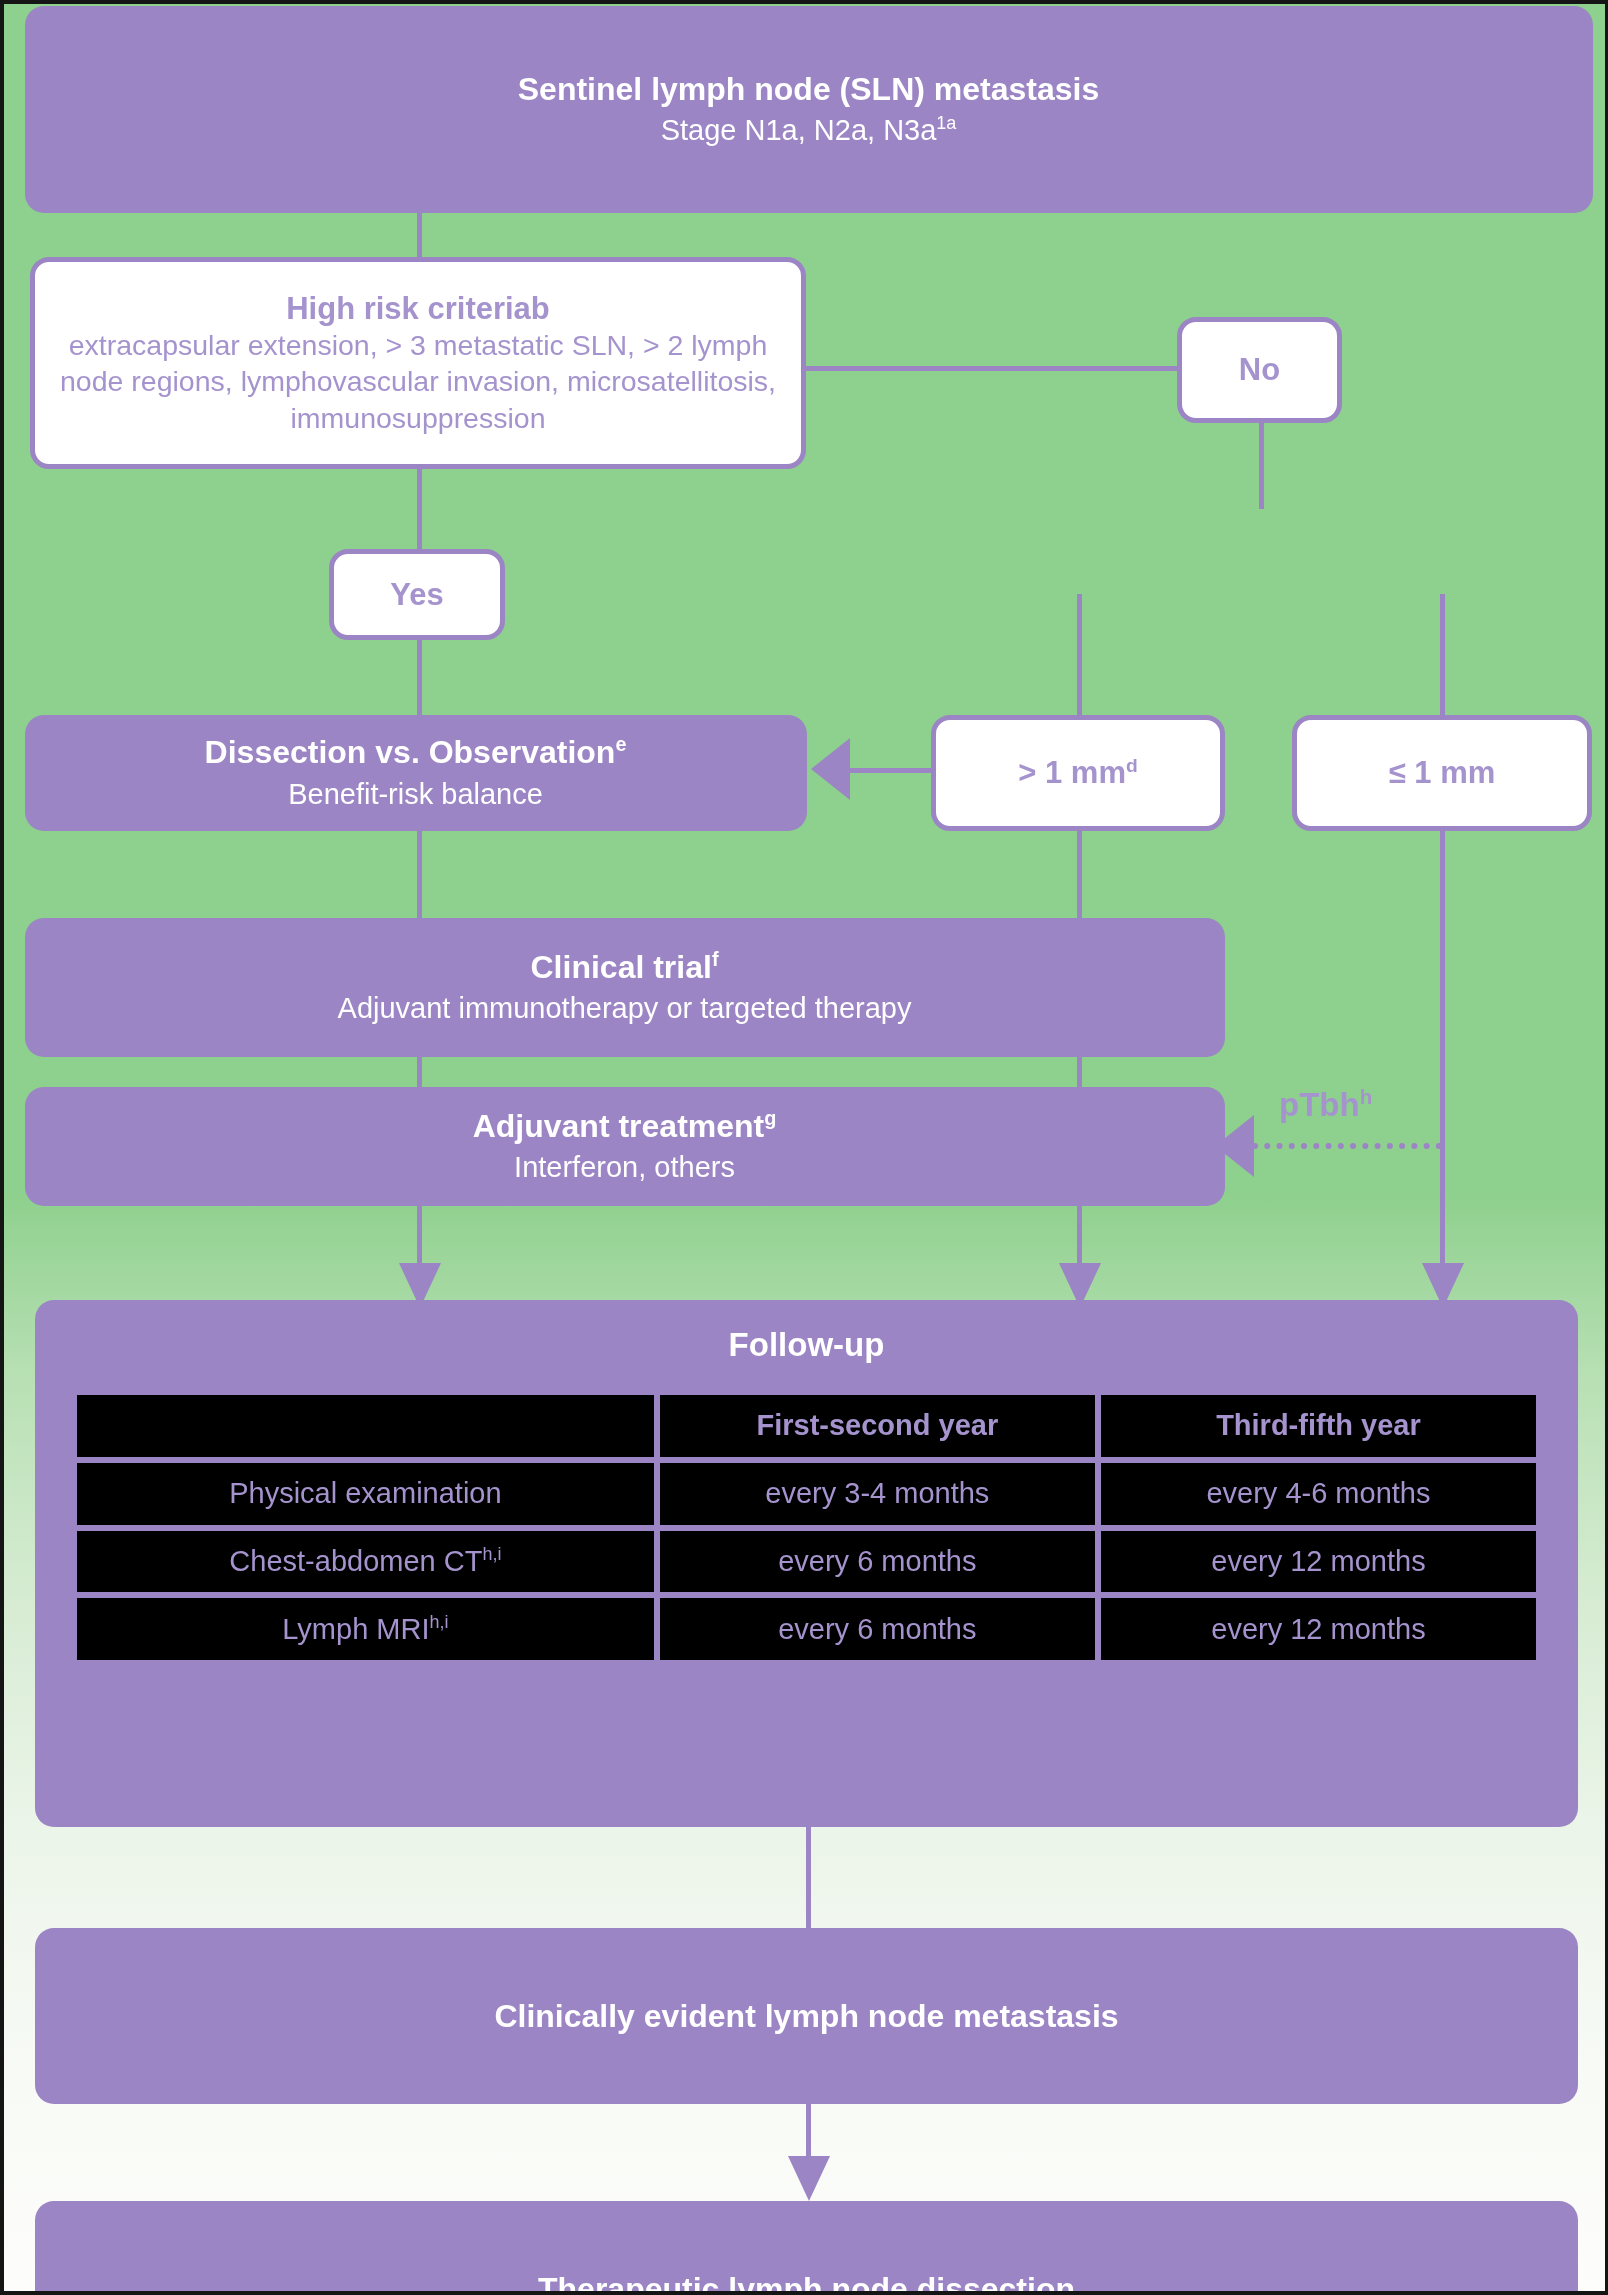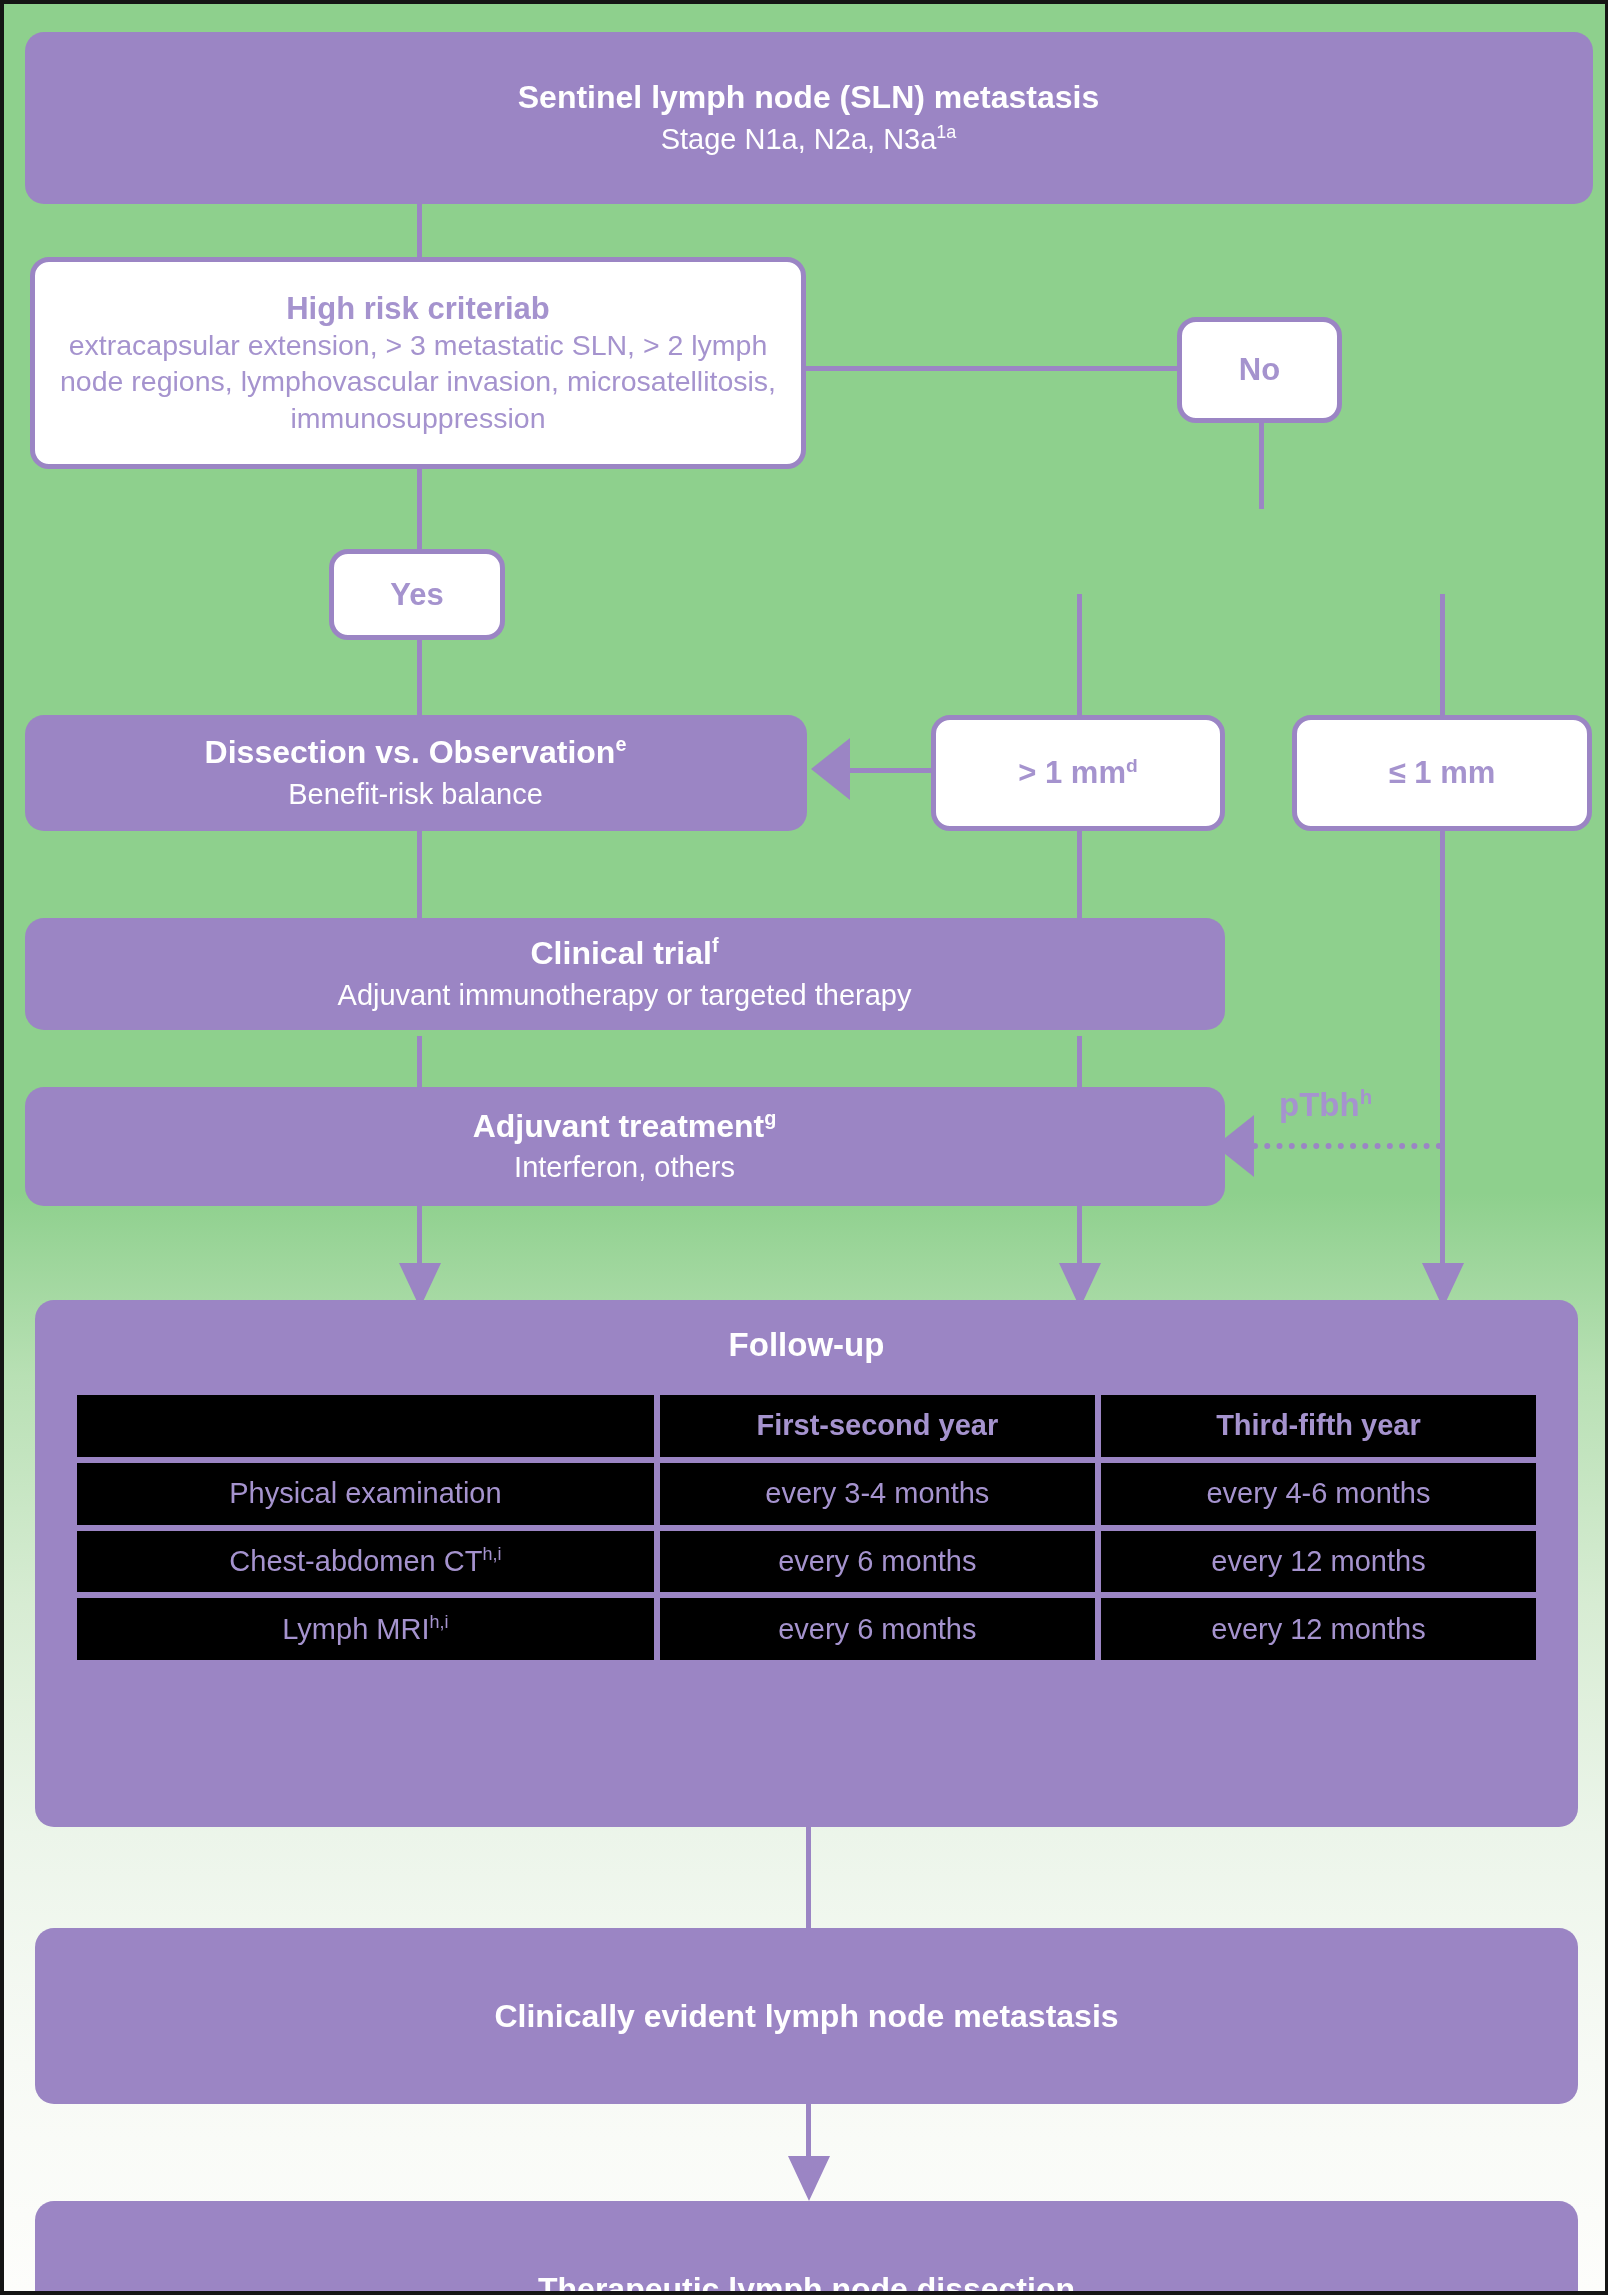--- a/index.html
+++ b/index.html
@@ -113,21 +113,21 @@
   <div class="arrow-down" style="left:1418px;top:1259px;"></div>
 
   <div class="dotted" style="left:1248px;top:1139px;width:190px;"></div>
   <div class="arrow-left" style="left:1211px;top:1111px;"></div>
 
   <div class="line vline" style="left:802px;top:1823px;height:102px;"></div>
 
   <div class="line vline" style="left:802px;top:2099px;height:67px;"></div>
   <div class="arrow-down" style="left:784px;top:2152px;"></div>
 
-  <div class="node filled" style="left:20.5px;top:28px;width:1568px;height:172px;">
+  <div class="node filled" style="left:20.5px;top:2px;width:1568px;height:207px;">
     <div class="t-main">Sentinel lymph node (SLN) metastasis</div>
     <div class="t-sub">
       <span>Stage N1a, N2a, N3a</span><sup>1a</sup>
     </div>
   </div>
 
   <div class="node outline" style="left:26px;top:253px;width:776px;height:212px;">
     <div class="t-outline-head">High risk criteriab</div>
     <div class="t-outline-body">extracapsular extension, &gt; 3 metastatic SLN, &gt; 2 lymph node regions, lymphovascular invasion, microsatellitosis, immunosuppression</div>
   </div>
@@ -151,21 +151,21 @@
   <div class="node outline" style="left:927px;top:711px;width:294px;height:116px;">
     <div class="t-outline-head">
       <span>&gt; 1 mm</span><sup>d</sup>
     </div>
   </div>
 
   <div class="node outline" style="left:1288px;top:711px;width:300px;height:116px;">
     <div class="t-outline-head">≤ 1 mm</div>
   </div>
 
-  <div class="node filled" style="left:20.5px;top:914px;width:1200px;height:112px;">
+  <div class="node filled" style="left:20.5px;top:914px;width:1200px;height:139px;">
     <div class="t-main">
       <span>Clinical trial</span><sup>f</sup>
     </div>
     <div class="t-sub">Adjuvant immunotherapy or targeted therapy</div>
   </div>
 
   <div class="node filled" style="left:20.5px;top:1083px;width:1200px;height:119px;">
     <div class="t-main">
       <span>Adjuvant treatment</span><sup>g</sup>
     </div>

